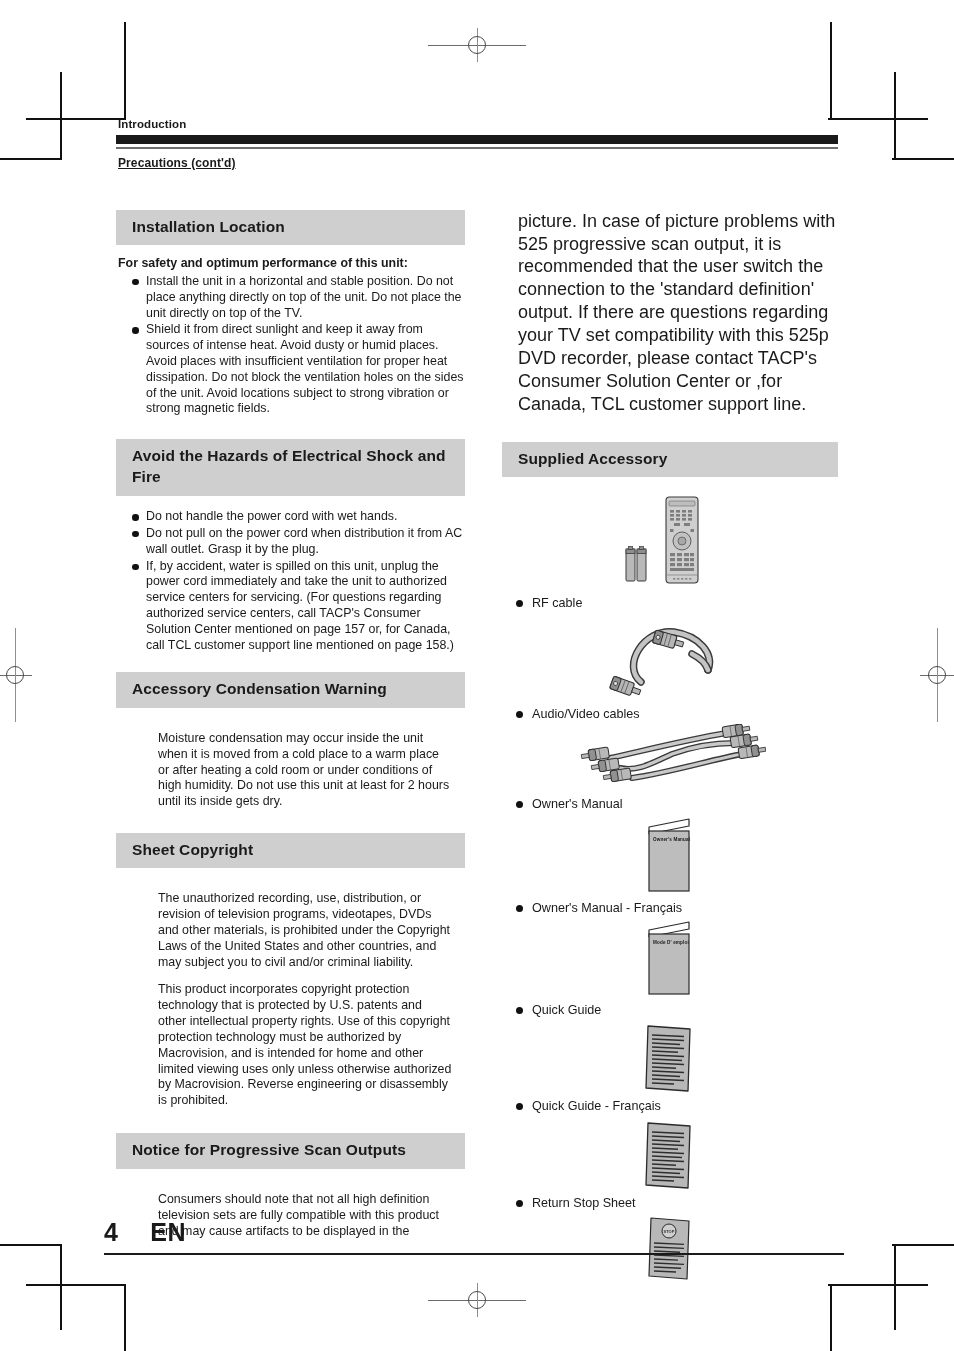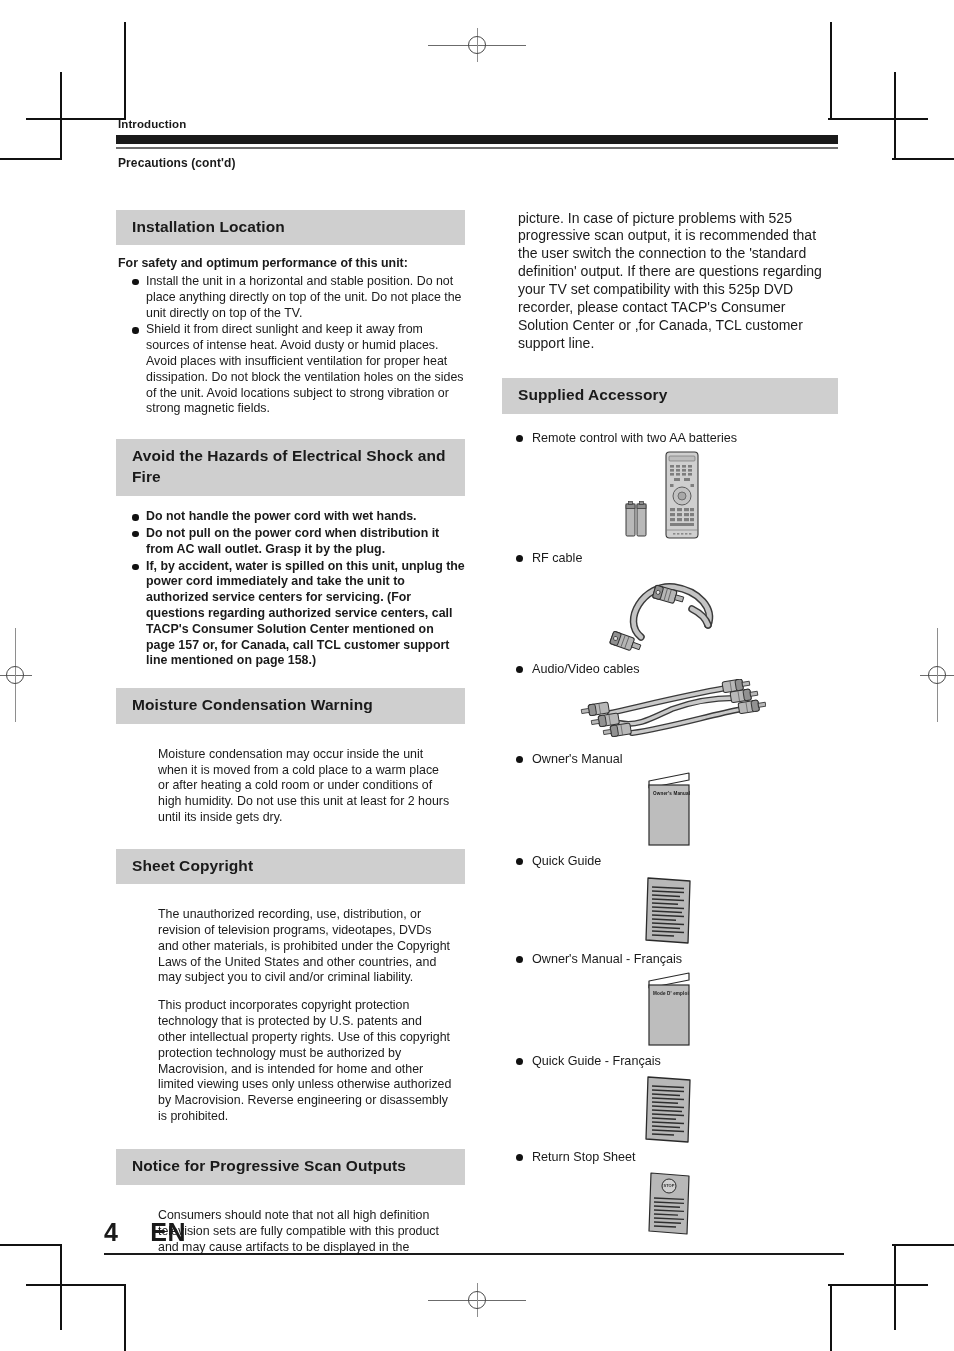--- a/index.html
+++ b/index.html
@@ -69,20 +69,21 @@
     height: 1.6px;
     background: #6e6e6e;
     width: 100%;
     margin-top: 3px;
   }
   .page-subtitle {
     font-size: 12px;
     font-weight: bold;
     margin: 7px 0 0 2px;
     letter-spacing: 0.1px;
+    text-decoration: underline;
   }
 
   
   .columns {
     display: flex;
     margin-top: 40px;
     align-items: flex-start;
   }
   .col-left { width: 349px; }
   .col-gap  { width: 39px; flex: none; }
@@ -134,21 +135,21 @@
     margin: 12px;
     padding: 0;
   }
   .indent-block {
     padding-left: 30px;
     padding-top: 11px;
   }
   .indent-block p.body + p.body { margin-top: 0; }
 
   .col-right .intro-text {
-    font-size: 14px;
+    font-size: 18px;
     line-height: 1.275;
     margin: 0 0 26px 14px;
   }
 
   
   .acc-item { margin-top: 2px; }
   .acc-label {
     position: relative;
     font-size: 12.6px;
     padding-left: 16px;
@@ -266,29 +267,29 @@
         <h2 class="section">Installation Location</h2>
         <div class="lead">For safety and optimum performance of this unit:</div>
         <ul class="bullets">
           <li>Install the unit in a horizontal and stable position. Do not place anything directly on top of the unit. Do not place the unit directly on top of the TV.</li>
           <li>Shield it from direct sunlight and keep it away from sources of intense heat. Avoid dusty or humid places. Avoid places with insufficient ventilation for proper heat dissipation. Do not block the ventilation holes on the sides of the unit.  Avoid locations subject to strong vibration or strong magnetic fields.</li>
         </ul>
       </section>
 
       <section style="margin-top:22px;">
         <h2 class="section two-line">Avoid the Hazards of Electrical Shock and Fire</h2>
-        <ul class="bullets" style="margin-top:13px;font-weight:bold;">
+        <ul class="bullets" style="margin-top:13px;">
           <li>Do not handle the power cord with wet hands.</li>
           <li>Do not pull on the power cord when distribution it from AC wall outlet. Grasp it by the plug.</li>
           <li>If, by accident, water is spilled on this unit, unplug the power cord immediately and take the unit to authorized service centers for servicing. (For questions regarding authorized service centers, call TACP's Consumer Solution Center mentioned on page 157 or, for Canada, call TCL customer support line mentioned on page 158.)</li>
         </ul>
       </section>
 
       <section style="margin-top:19px;">
-        <h2 class="section">Moisture Condensation Warning</h2>
+        <h2 class="section">Accessory Condensation Warning</h2>
         <div class="indent-block">
           <p class="body">Moisture condensation may occur inside the unit when it is moved from a cold place to a warm place or after heating a cold room or under conditions of high humidity. Do not use this unit at least for 2 hours until its inside gets dry.</p>
         </div>
       </section>
 
       <section style="margin-top:23px;">
         <h2 class="section">Sheet Copyright</h2>
         <div class="indent-block">
           <p class="body">The unauthorized recording, use, distribution, or revision of television programs, videotapes, DVDs and other materials, is prohibited under the Copyright Laws of the United States and other countries, and may subject you to civil and/or criminal liability.</p>
           <p class="body">This product incorporates copyright protection technology that is protected by U.S. patents and other intellectual property rights. Use of this copyright protection technology must be authorized by Macrovision, and is intended for home and other limited viewing uses only unless otherwise authorized by Macrovision. Reverse engineering or disassembly is prohibited.</p>
@@ -306,21 +307,20 @@
 
     <div class="col-gap"></div>
 
     <div class="col-right">
 
       <p class="intro-text">picture.  In case of picture problems with 525 progressive scan output, it is recommended that the user switch the connection to the 'standard definition' output. If there are questions regarding your TV set compatibility with this 525p DVD recorder, please contact TACP's Consumer Solution Center or ,for Canada, TCL customer support line.</p>
 
       <h2 class="section" style="margin-left:-2px;margin-top:20px;">Supplied Accessory</h2>
 
       <div class="acc-item" style="margin-top:16px;">
-        <div class="acc-label" style="margin-left:12px;">Remote control with two AA batteries</div>
         <div class="acc-fig" style="height:96px;">
           <svg width="110" height="96" viewBox="0 0 110 96" aria-hidden="true">
             <g>
               <rect x="10" y="56" width="9" height="32" rx="1.2" fill="#b9b9b9" stroke="#3a3a3a" stroke-width="1"></rect>
               <rect x="10" y="56" width="9" height="4.5" fill="#8d8d8d" stroke="#3a3a3a" stroke-width="0.8"></rect>
               <rect x="12.5" y="53.5" width="4" height="3" fill="#8d8d8d" stroke="#3a3a3a" stroke-width="0.7"></rect>
               <rect x="21" y="56" width="9" height="32" rx="1.2" fill="#b9b9b9" stroke="#3a3a3a" stroke-width="1"></rect>
               <rect x="21" y="56" width="9" height="4.5" fill="#8d8d8d" stroke="#3a3a3a" stroke-width="0.8"></rect>
               <rect x="23.5" y="53.5" width="4" height="3" fill="#8d8d8d" stroke="#3a3a3a" stroke-width="0.7"></rect>
             </g>
@@ -467,20 +467,33 @@
           <div class="booklet" style="width:60px;height:78px;position:relative;">
             <svg width="60" height="78" viewBox="0 0 60 78" aria-hidden="true" style="position:absolute;left:0;top:0;">
               <polygon points="8,10 48,2 48,9 8,17" fill="#ffffff" stroke="#2a2a2a" stroke-width="1.2" stroke-linejoin="round"></polygon>
               <rect x="8" y="14" width="40" height="60" fill="#bdbdbd" stroke="#2a2a2a" stroke-width="1.2"></rect>
             </svg>
             <div class="title" style="left:12px;top:20px;">Owner's Manual</div>
           </div>
         </div>
       </div>
 
+      <div class="acc-item" style="margin-top:3px;">
+        <div class="acc-label" style="margin-left:12px;">Owner's Manual - Français</div>
+        <div class="acc-fig" style="height:82px;">
+          <div class="booklet" style="width:60px;height:78px;position:relative;">
+            <svg width="60" height="78" viewBox="0 0 60 78" aria-hidden="true" style="position:absolute;left:0;top:0;">
+              <polygon points="8,10 48,2 48,9 8,17" fill="#ffffff" stroke="#2a2a2a" stroke-width="1.2" stroke-linejoin="round"></polygon>
+              <rect x="8" y="14" width="40" height="60" fill="#bdbdbd" stroke="#2a2a2a" stroke-width="1.2"></rect>
+            </svg>
+            <div class="title" style="left:12px;top:20px;">Mode D' emploi</div>
+          </div>
+        </div>
+      </div>
+
       <div class="acc-item" style="margin-top:2px;">
         <div class="acc-label" style="margin-left:12px;">Quick Guide</div>
         <div class="acc-fig" style="height:76px;">
           <svg width="62" height="74" viewBox="0 0 62 74" aria-hidden="true">
             <polygon points="8,5 50,8 48,70 6,67" fill="#b8b8b8" stroke="#2a2a2a" stroke-width="1.3" stroke-linejoin="round"></polygon>
             <g stroke="#2e2e2e" stroke-width="1.5">
               <line x1="12" y1="14" x2="44" y2="15.6"></line>
                 <line x1="12" y1="18" x2="44" y2="19.6"></line>
               <line x1="12" y1="22" x2="40" y2="23.4"></line>
                 <line x1="12" y1="26" x2="44" y2="27.6"></line>
@@ -491,33 +504,20 @@
               <line x1="12" y1="46" x2="36" y2="47.2"></line>
                 <line x1="12" y1="50" x2="44" y2="51.6"></line>
               <line x1="12" y1="54" x2="40" y2="55.4"></line>
                 <line x1="12" y1="58" x2="44" y2="59.6"></line>
               <line x1="12" y1="62" x2="34" y2="63.1"></line>
             </g>
           </svg>
         </div>
       </div>
 
-      <div class="acc-item" style="margin-top:3px;">
-        <div class="acc-label" style="margin-left:12px;">Owner's Manual - Français</div>
-        <div class="acc-fig" style="height:82px;">
-          <div class="booklet" style="width:60px;height:78px;position:relative;">
-            <svg width="60" height="78" viewBox="0 0 60 78" aria-hidden="true" style="position:absolute;left:0;top:0;">
-              <polygon points="8,10 48,2 48,9 8,17" fill="#ffffff" stroke="#2a2a2a" stroke-width="1.2" stroke-linejoin="round"></polygon>
-              <rect x="8" y="14" width="40" height="60" fill="#bdbdbd" stroke="#2a2a2a" stroke-width="1.2"></rect>
-            </svg>
-            <div class="title" style="left:12px;top:20px;">Mode D' emploi</div>
-          </div>
-        </div>
-      </div>
-
       <div class="acc-item" style="margin-top:2px;">
         <div class="acc-label" style="margin-left:12px;">Quick Guide - Français</div>
         <div class="acc-fig" style="height:76px;">
           <svg width="62" height="74" viewBox="0 0 62 74" aria-hidden="true">
             <polygon points="8,5 50,8 48,70 6,67" fill="#b8b8b8" stroke="#2a2a2a" stroke-width="1.3" stroke-linejoin="round"></polygon>
             <g stroke="#2e2e2e" stroke-width="1.5">
               <line x1="12" y1="14" x2="44" y2="15.6"></line>
                 <line x1="12" y1="18" x2="44" y2="19.6"></line>
               <line x1="12" y1="22" x2="40" y2="23.4"></line>
                 <line x1="12" y1="26" x2="44" y2="27.6"></line>

